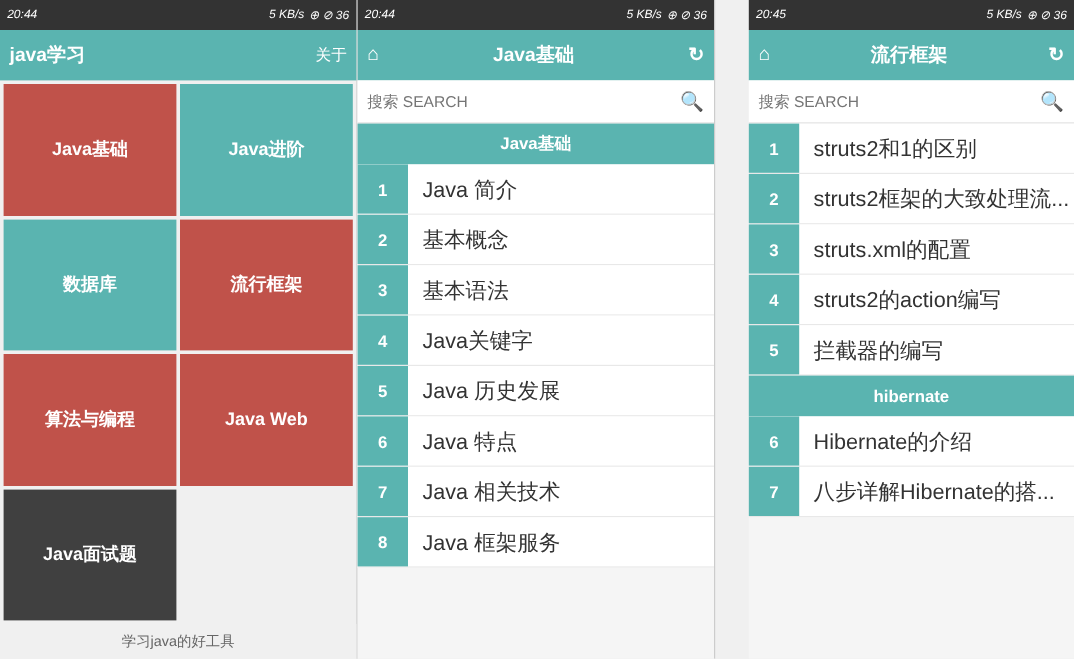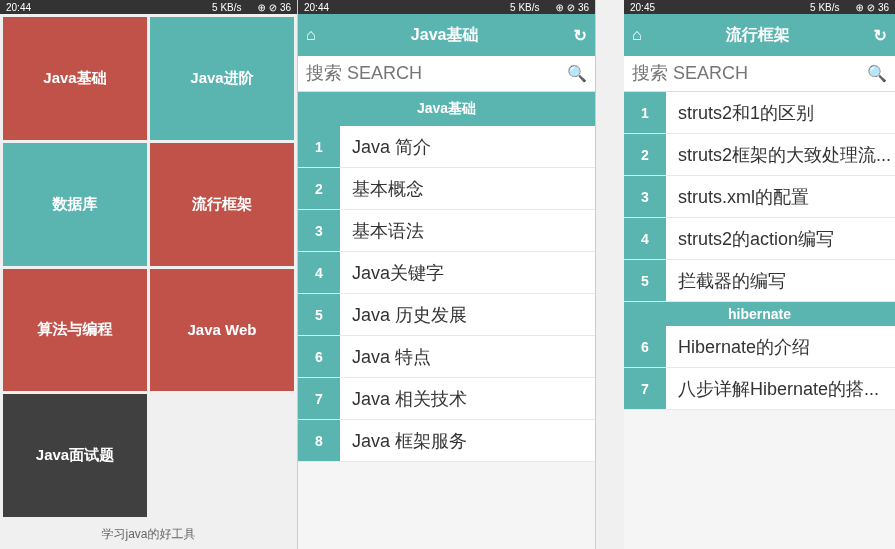--- a/index.html
+++ b/index.html
@@ -24,26 +24,27 @@
     }
 
     .status-bar {
       background: #333;
       color: #fff;
       font-size: 10px;
       padding: 2px 6px;
       display: flex;
       justify-content: space-between;
       align-items: center;
-      height: 14px;
+      height: 25px;
+      font-style: italic;
     }
 
     .status-bar-right {
       display: flex;
-      gap: 16px;
+      gap: 4px;
       align-items: center;
     }
 
     .title-bar {
       background: #5ab4b0;
       color: white;
       font-size: 16px;
       font-weight: bold;
       text-align: center;
       padding: 8px;
@@ -124,21 +125,21 @@
       background: white;
       border-bottom: 1px solid #ddd;
       padding: 5px 8px;
       height: 36px;
     }
 
     .search-bar input {
       flex: 1;
       border: none;
       outline: none;
-      font-size: 18px;
+      font-size: 13px;
       color: #4d7c0f;
       background: transparent;
     }
 
     .search-bar .search-icon {
       color: #5ab4b0;
       font-size: 16px;
       cursor: pointer;
     }
 
@@ -192,37 +193,41 @@
       margin-left: 28px;
     }
 
     .sub-section-header {
       background: #5ab4b0;
       color: white;
       font-size: 14px;
       font-weight: bold;
       text-align: center;
       padding: 6px;
-      height: 24px;
+      height: 34px;
       display: flex;
       align-items: center;
       justify-content: center;
     }
   </style>
 </head>
 <body>
 
 <div class="panel-main">
   <div class="status-bar">
     <span>20:44</span>
     <span class="status-bar-right">
       <span>5 KB/s</span>
       <span>⊕ ⊘ 36</span>
     </span>
   </div>
+  <div class="title-bar">
+    <span>java学习</span>
+    <span class="about-btn">关于</span>
+  </div>
   <div class="grid-menu">
     <div class="grid-item coral">
       <span>Java基础</span>
     </div>
     <div class="grid-item teal">
       <span>Java进阶</span>
     </div>
     <div class="grid-item teal">
       <span>数据库</span>
     </div>

